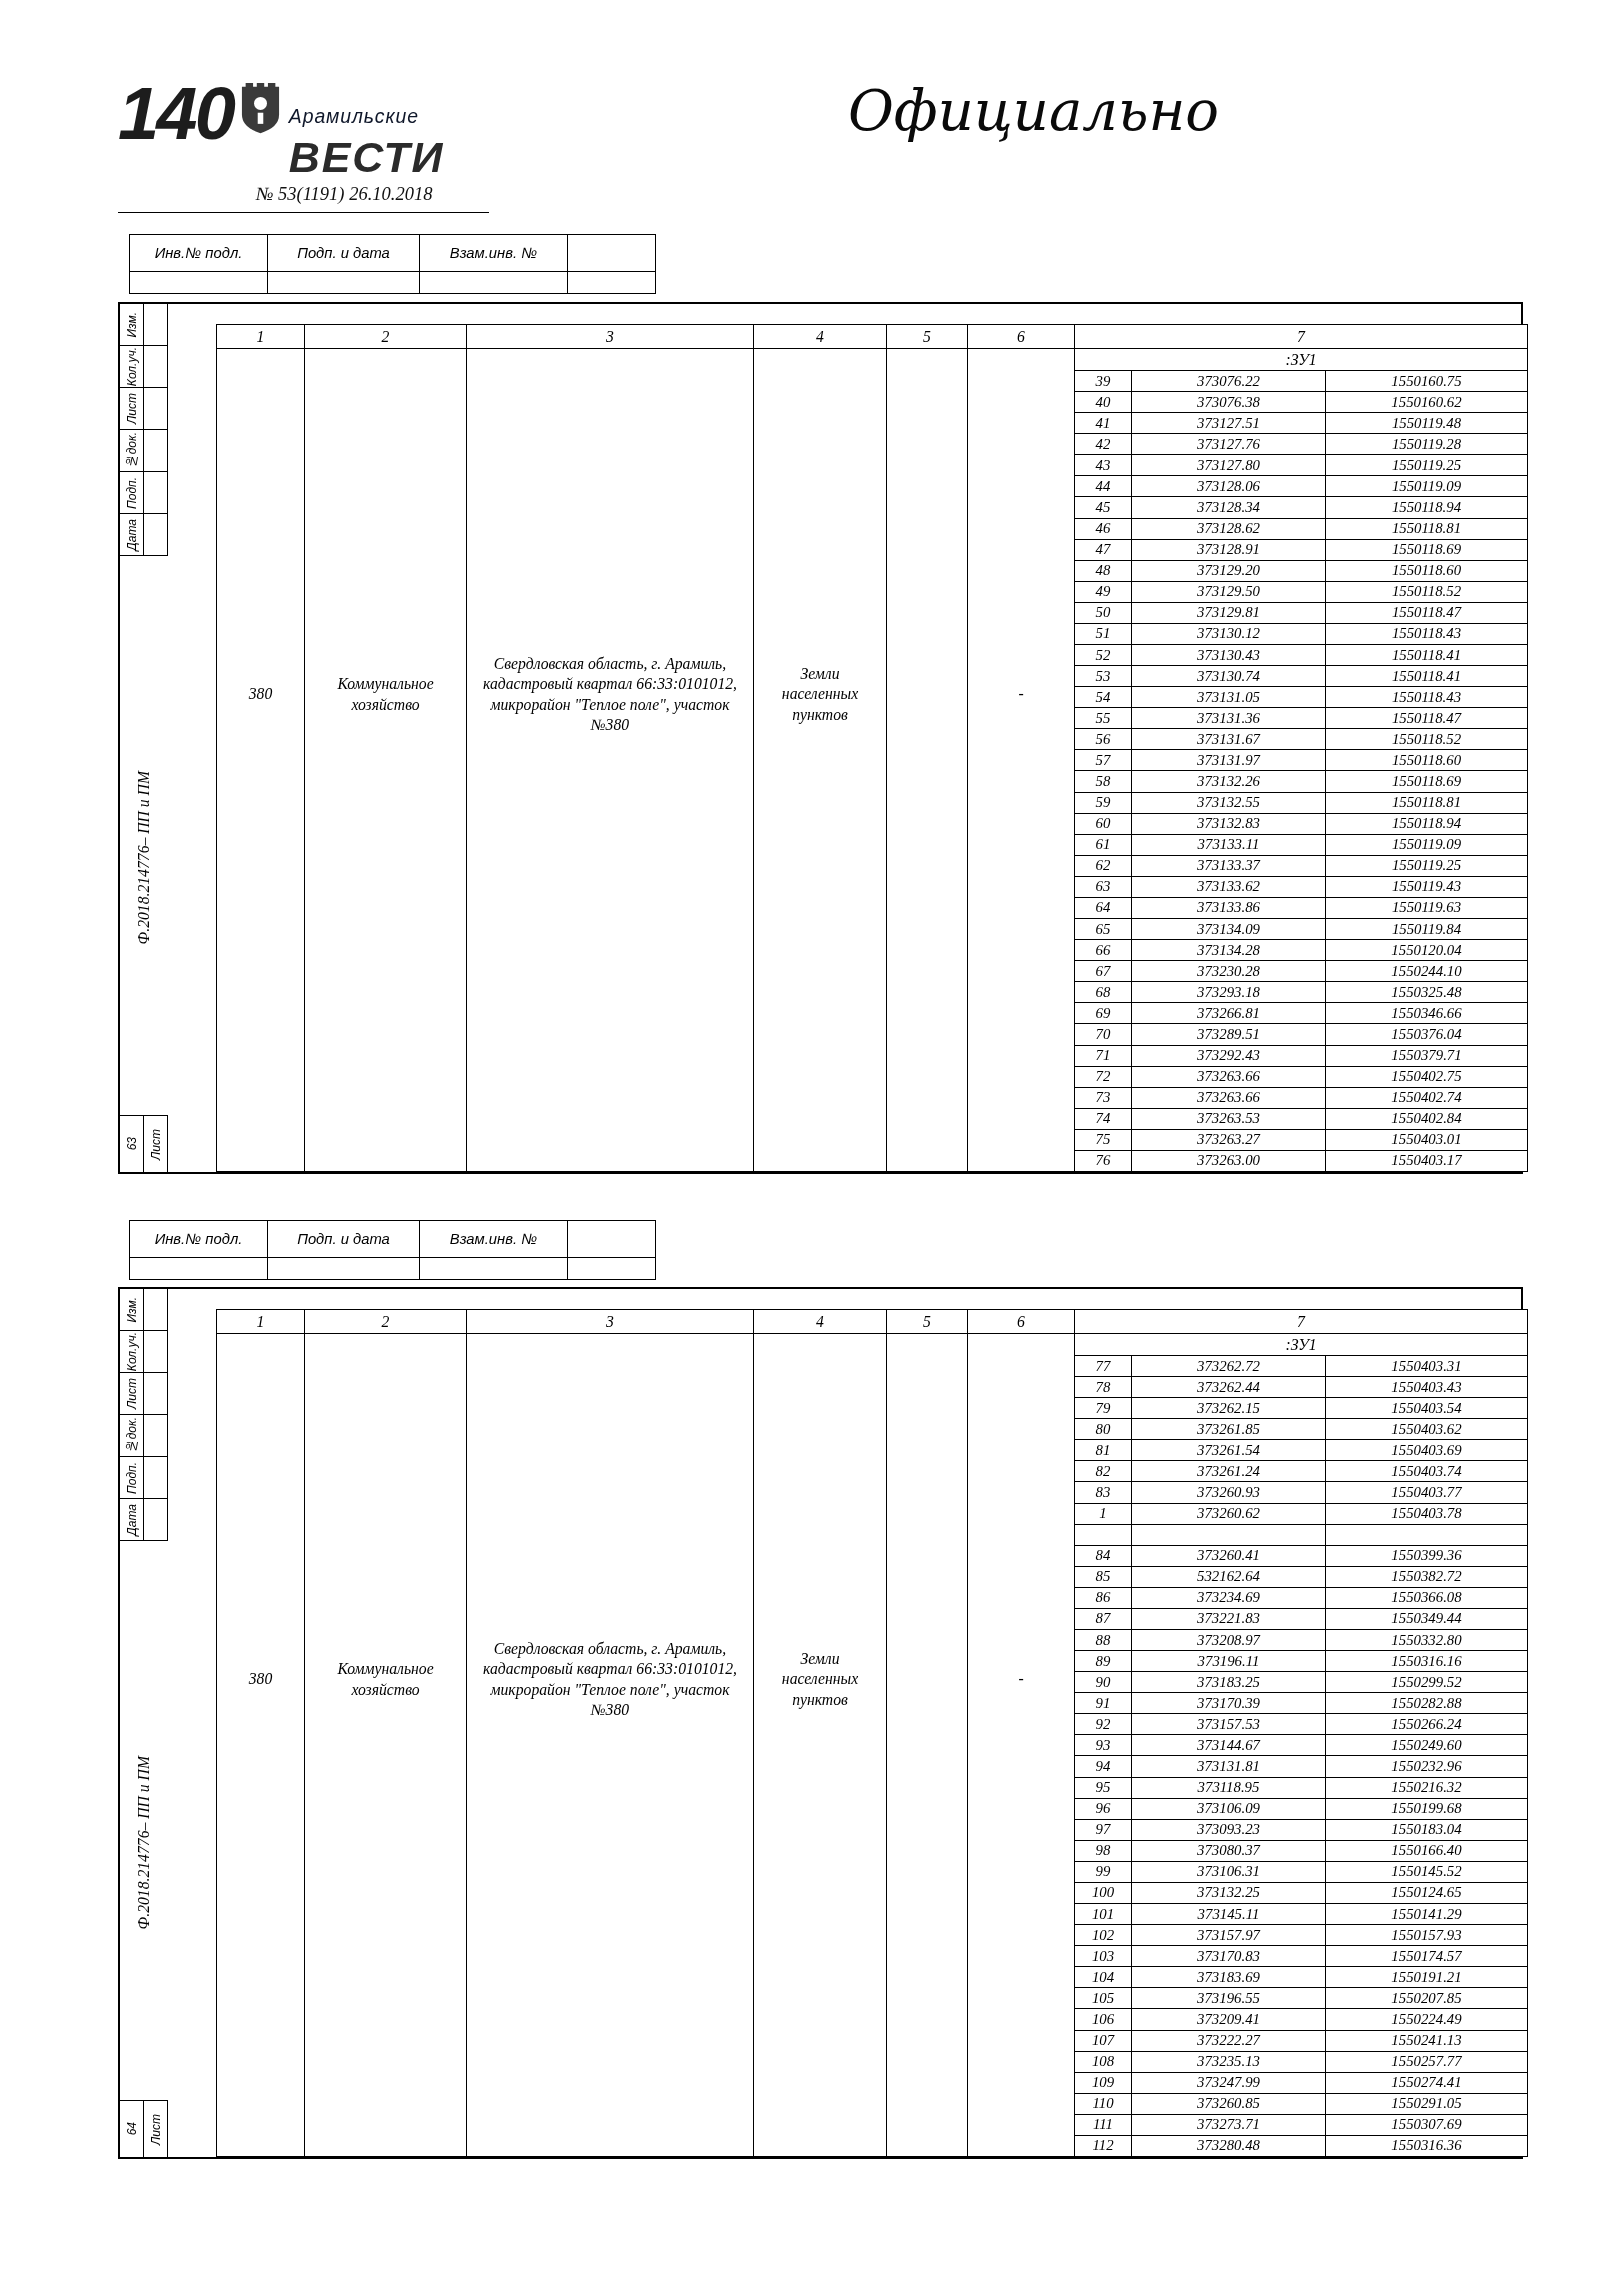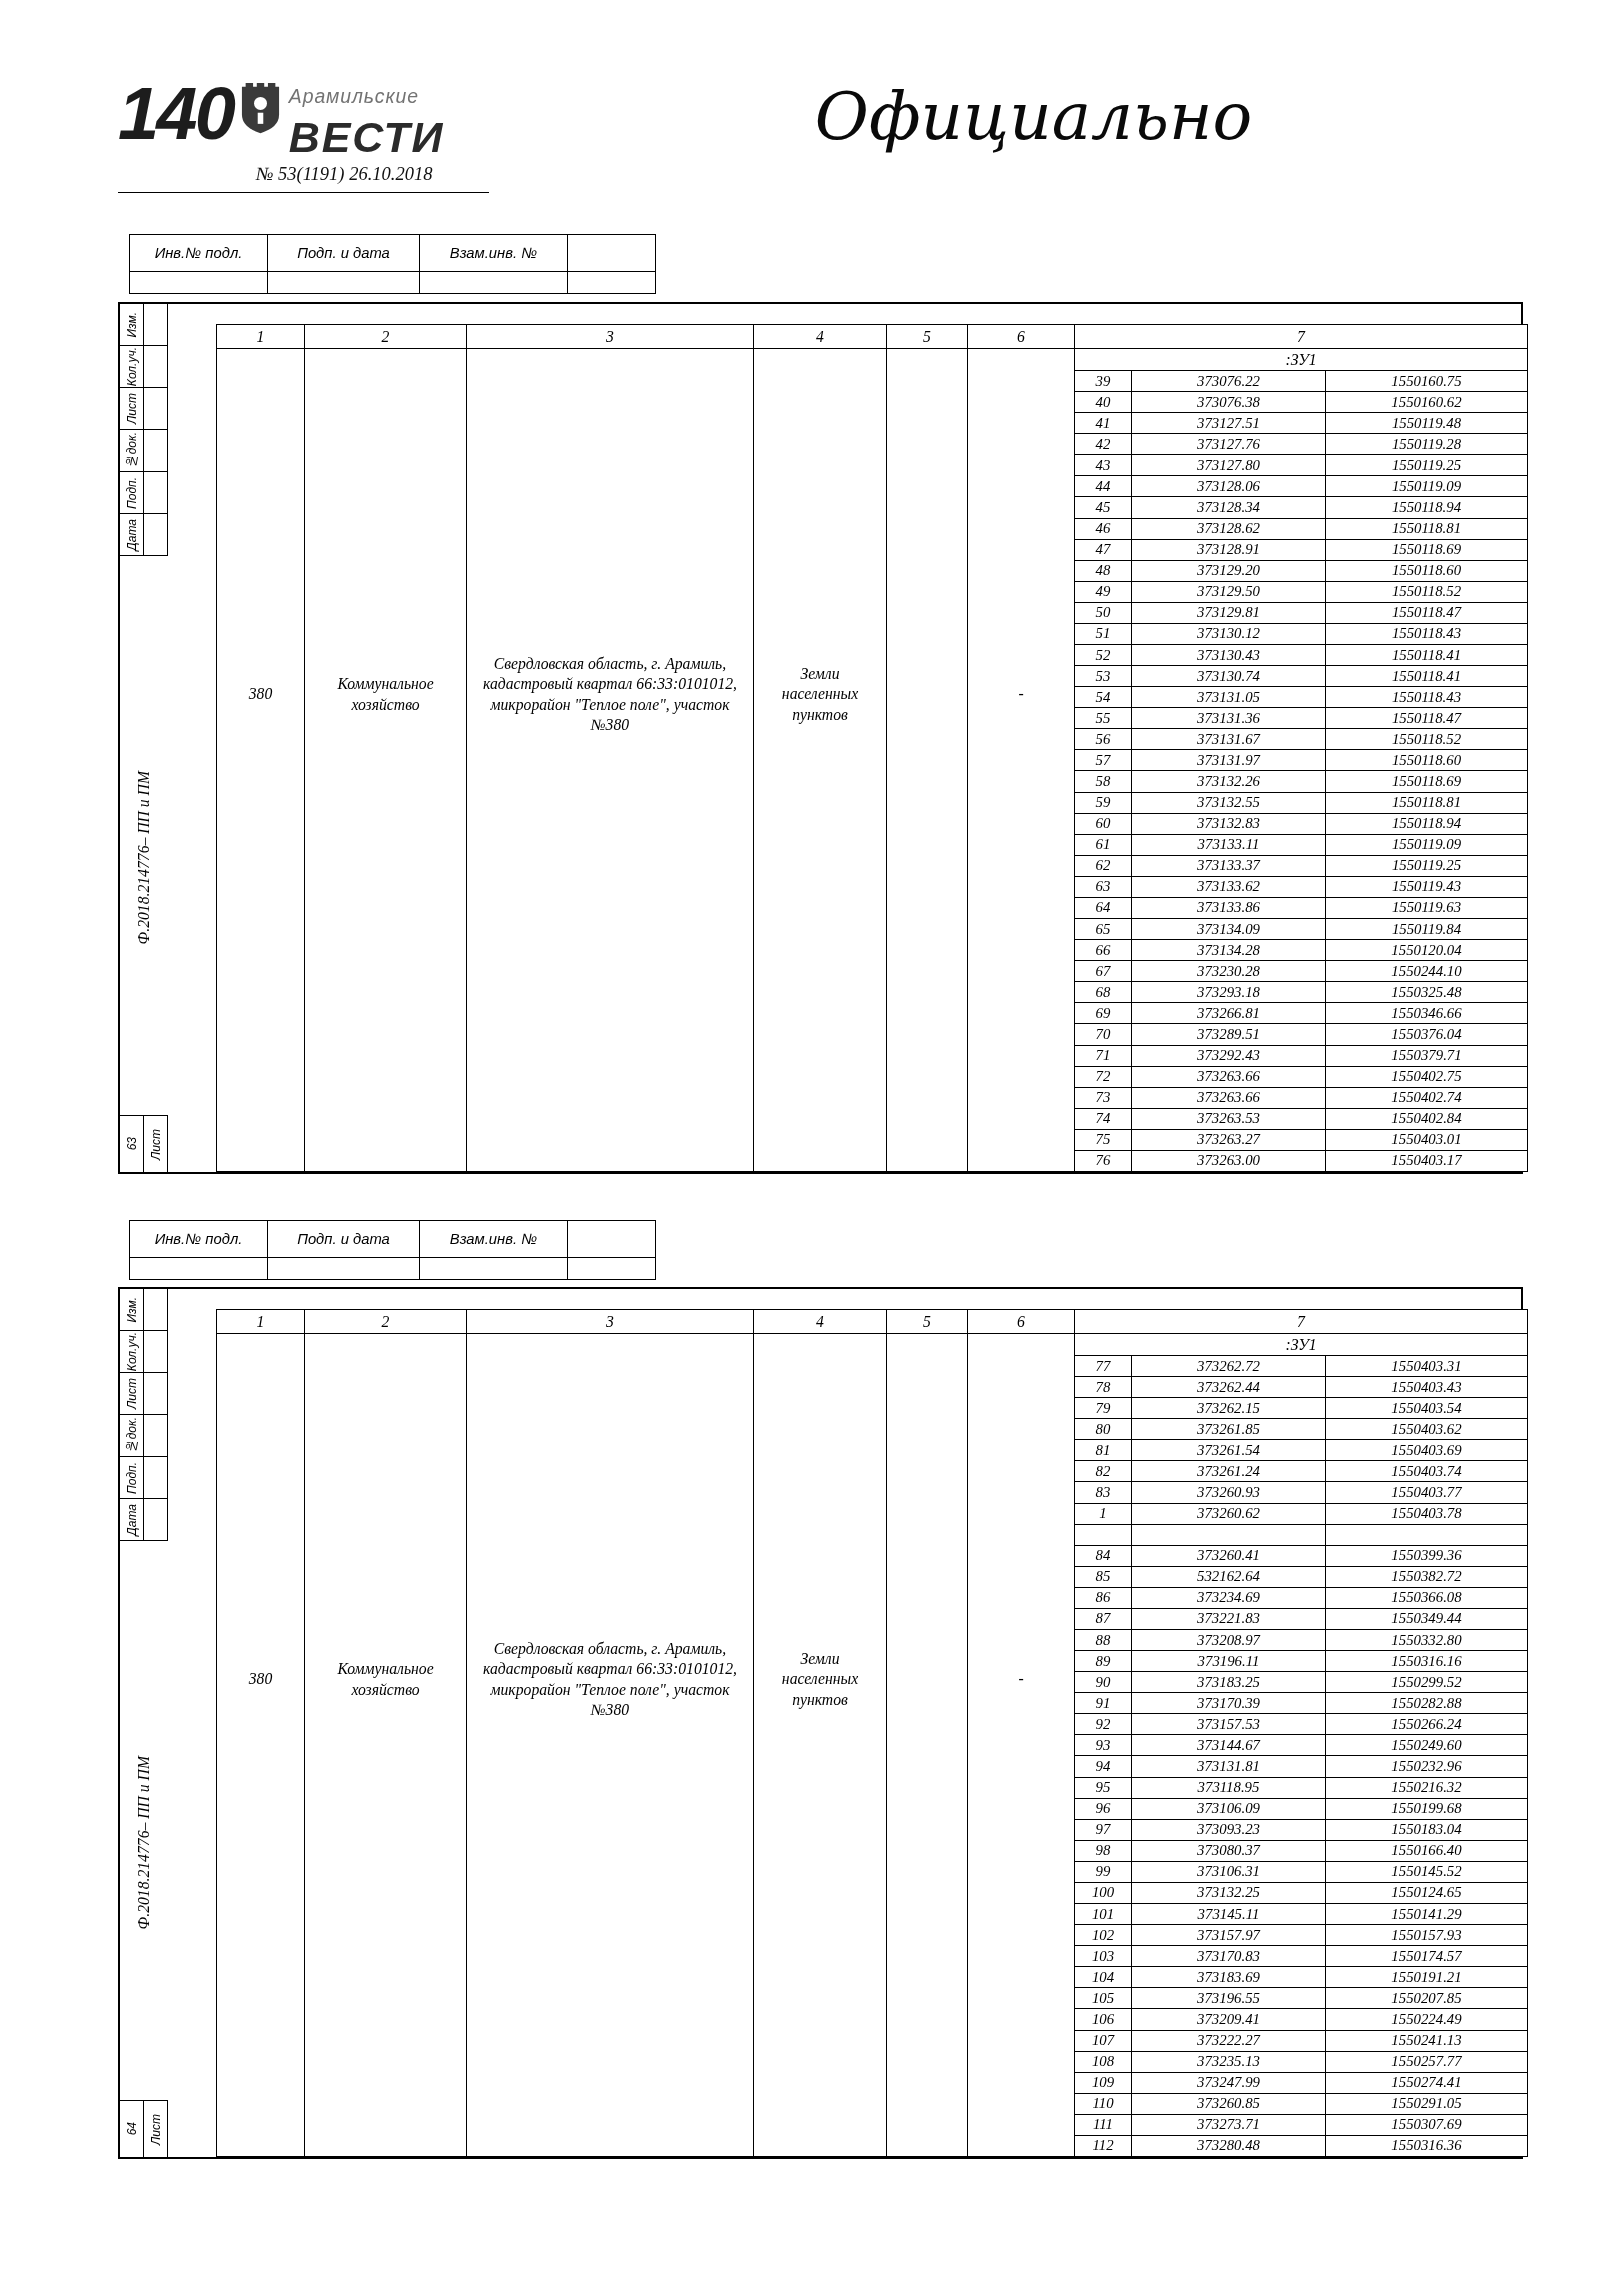--- a/index.html
+++ b/index.html
@@ -21,35 +21,35 @@
     font-family:"Liberation Sans", sans-serif;
   }
   .mast-top { display:flex; align-items:flex-start; }
   .num140 {
     font-family:"Liberation Sans", sans-serif;
     font-weight:800; font-size:74px; line-height:0.95;
     letter-spacing:-2.8px; color:#1d1d1d;
   }
   .emblem { margin:3.7px 7.4px 0 7.4px; flex:none; }
   .brand { display:flex; flex-direction:column; padding-top:5.5px; }
-  .brand-top { font-size:19.4px; letter-spacing:0.9px; color:#737373; }
+  .brand-top { font-size:19.4px; letter-spacing:0.9px; color:#0f172a;margin-top:20px; }
   .brand-main {
     font-weight:900; font-size:43px; line-height:1.0;
     letter-spacing:1.8px; color:#2b2b2b;margin-top:8px;
   }
   .issue-line {
     font-family:"Liberation Serif", serif;
     font-size:18.5px; margin:5.5px 0 0 138px; color:#111;
   }
   .official {
     left:738px; top:78px; width:591px;
     text-align:center;
     font-family:"DejaVu Serif", serif;
     font-style:italic; font-weight:500;
-    font-size:66px; color:#0a0a0a;
+    font-size:56px; color:#0a0a0a;
     white-space:nowrap;
   }
 
   
   .strip { border-collapse:collapse; font-family:"Liberation Sans", sans-serif; font-size:14.8px; }
   .strip td {
     border:1.4px solid #000; text-align:center;
     height:37px; padding:0 7.4px; white-space:nowrap;
   }
   .strip tr.blankrow td { height:22px; }

